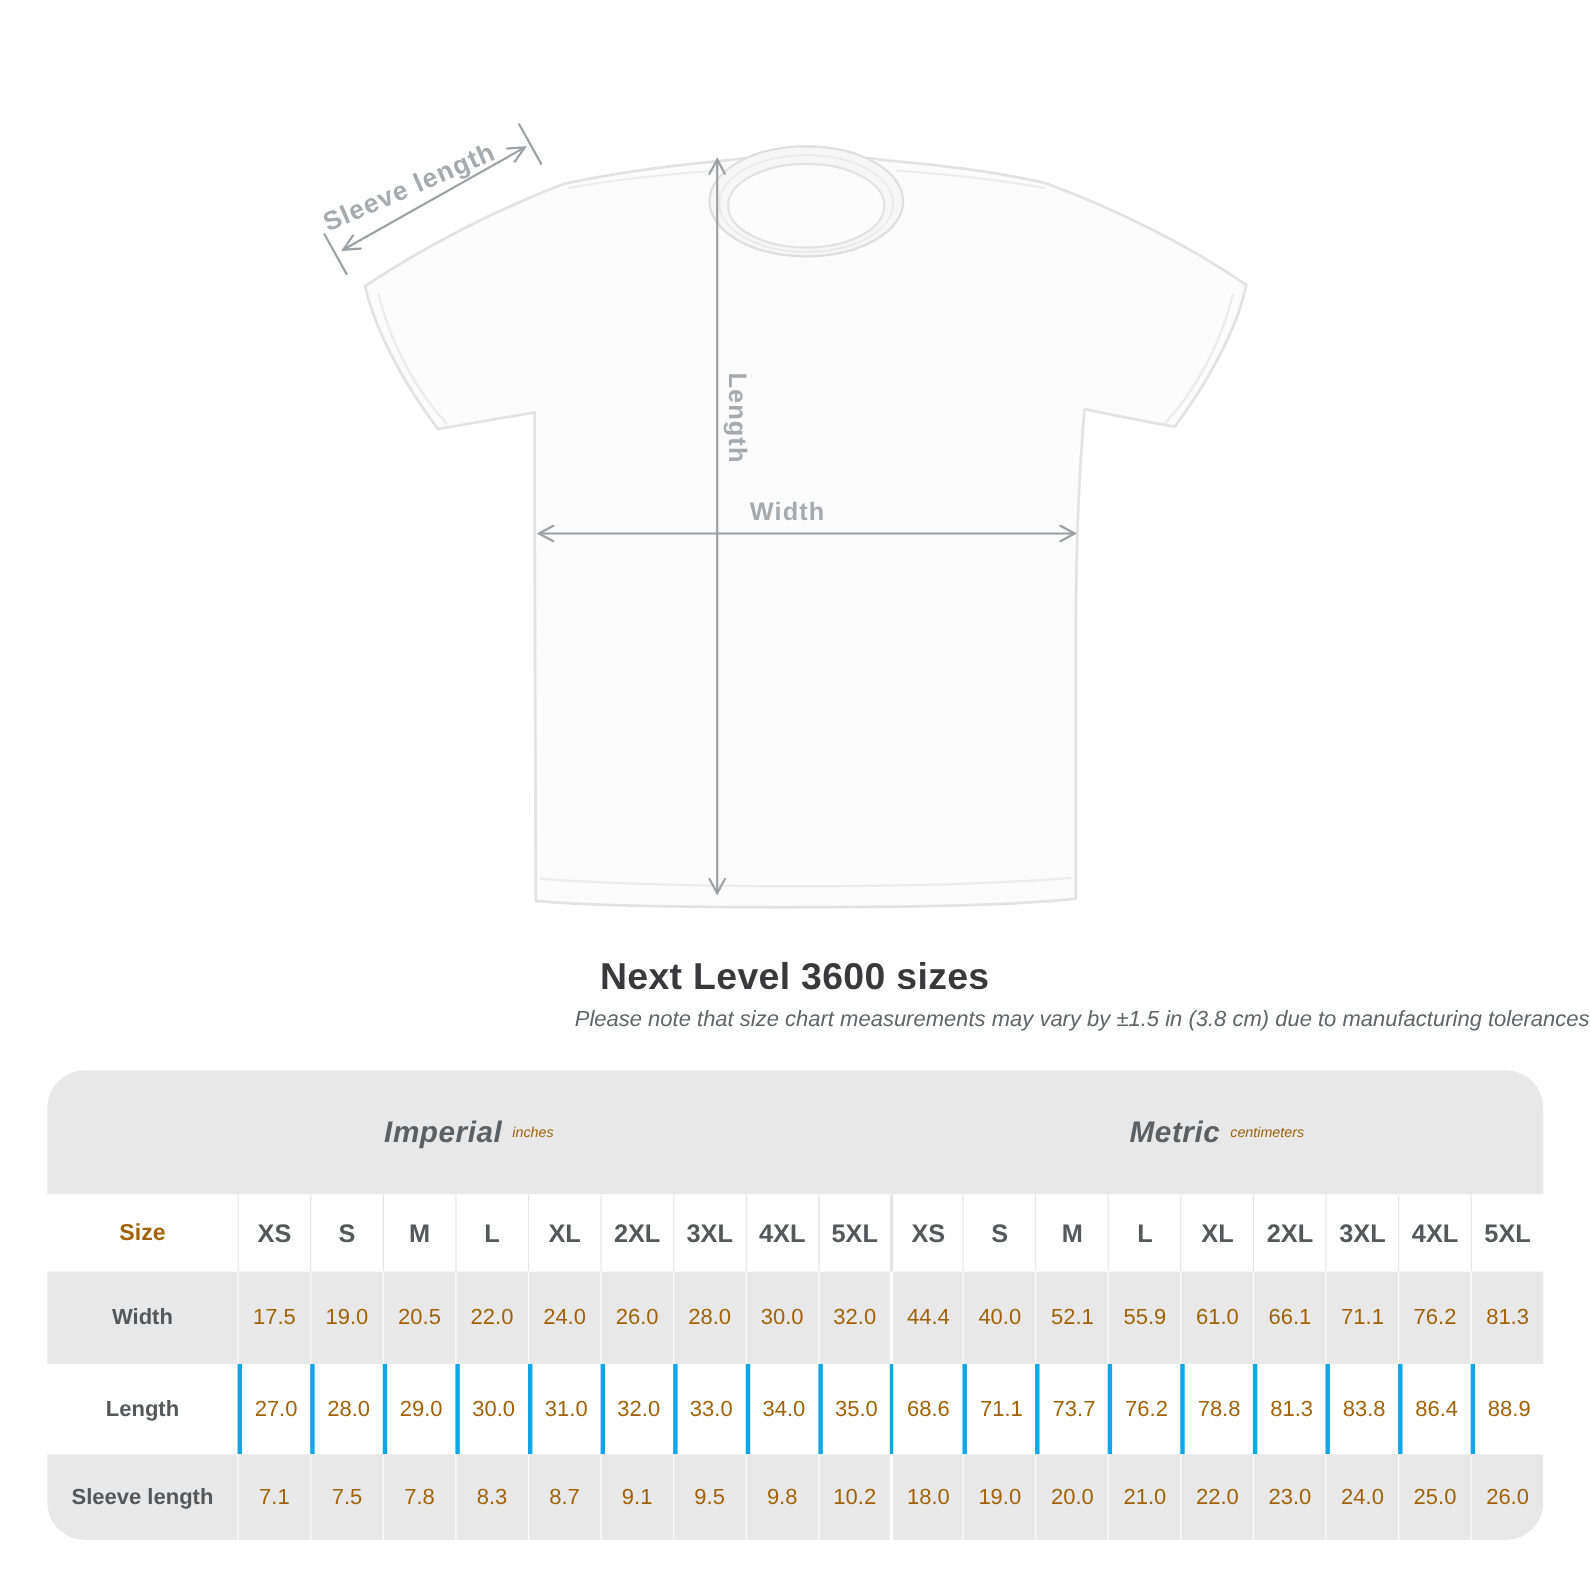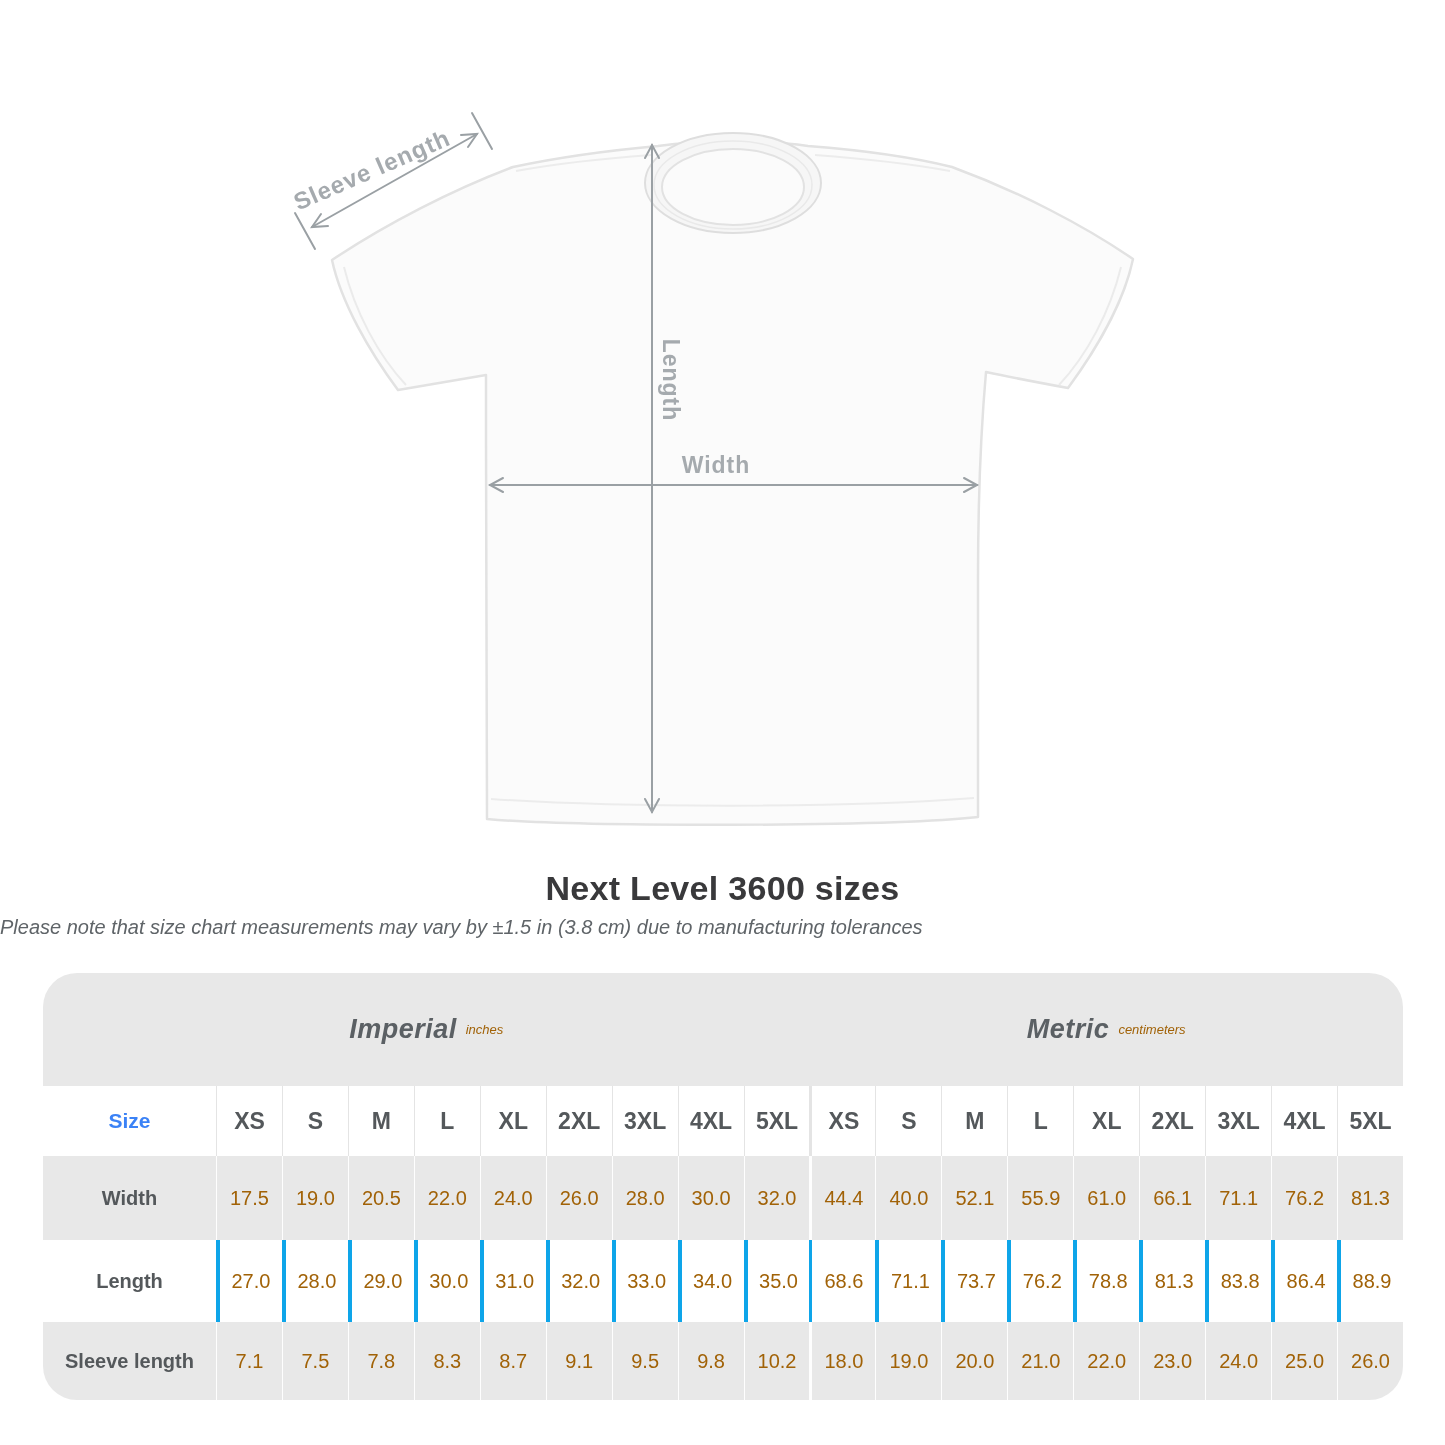--- a/index.html
+++ b/index.html
@@ -1,32 +1,32 @@
 <!DOCTYPE html>
 <html><head>
 <meta charset="utf-8">
 <style>
   html,body{margin:0;padding:0;background:#ffffff;}
   body{font-family:"Liberation Sans","DejaVu Sans",sans-serif;}
   .stage{position:relative;width:1445px;height:1445px;background:#fff;overflow:hidden;}
   .shirt-svg{position:absolute;left:0;top:0;}
   .page-title{position:absolute;left:0;top:869px;width:1445px;text-align:center;
     font-size:34px;font-weight:bold;color:#39393b;letter-spacing:.3px;}
-  .page-subtitle{position:absolute;left:0;top:916px;width:1445px;text-align:left;
+  .page-subtitle{position:absolute;left:0;top:916px;width:1445px;text-align:right;
     font-size:20px;font-style:italic;color:#5f6468;}
   .tbl{position:absolute;left:43px;top:973px;width:1360px;display:grid;
     grid-template-columns:173px repeat(18,1fr);
     grid-template-rows:113px 70px 84px 82px 78px;}
   .cell{display:flex;align-items:center;justify-content:center;min-width:0;}
   .band{background:#e8e8e8;flex-direction:row;gap:9px;}
   .band-l{border-top-left-radius:34px;}
   .band-r{border-top-right-radius:34px;}
   .gh{font-weight:bold;font-style:italic;font-size:27px;color:#5b6064;letter-spacing:.5px;}
   .gu{font-style:italic;font-size:13px;color:#a16207;}
-  .size-name{font-weight:bold;font-size:21px;color:#3b82f6;background:#fff;text-align:center;}
+  .size-name{font-weight:bold;font-size:21px;color:#a16207;background:#fff;text-align:center;}
   .row-label{font-weight:bold;font-size:20px;color:#54585b;}
   .size-cell{font-weight:bold;font-size:23px;color:#54585b;background:#fff;border-left:1px solid #e4e4e4;}
   .val{font-size:20px;color:#a16207;}
   .white{background:#ffffff;}
   .gray{background:#e8e8e8;}
   .val.white{border-left:4px solid #0ea5e9;}
   .val.gray{border-left:1px solid rgba(255,255,255,.92);}
   .gstart{border-left-width:3px !important;}
   .first{border-left:none !important;}
   .bl{border-bottom-left-radius:34px;}

